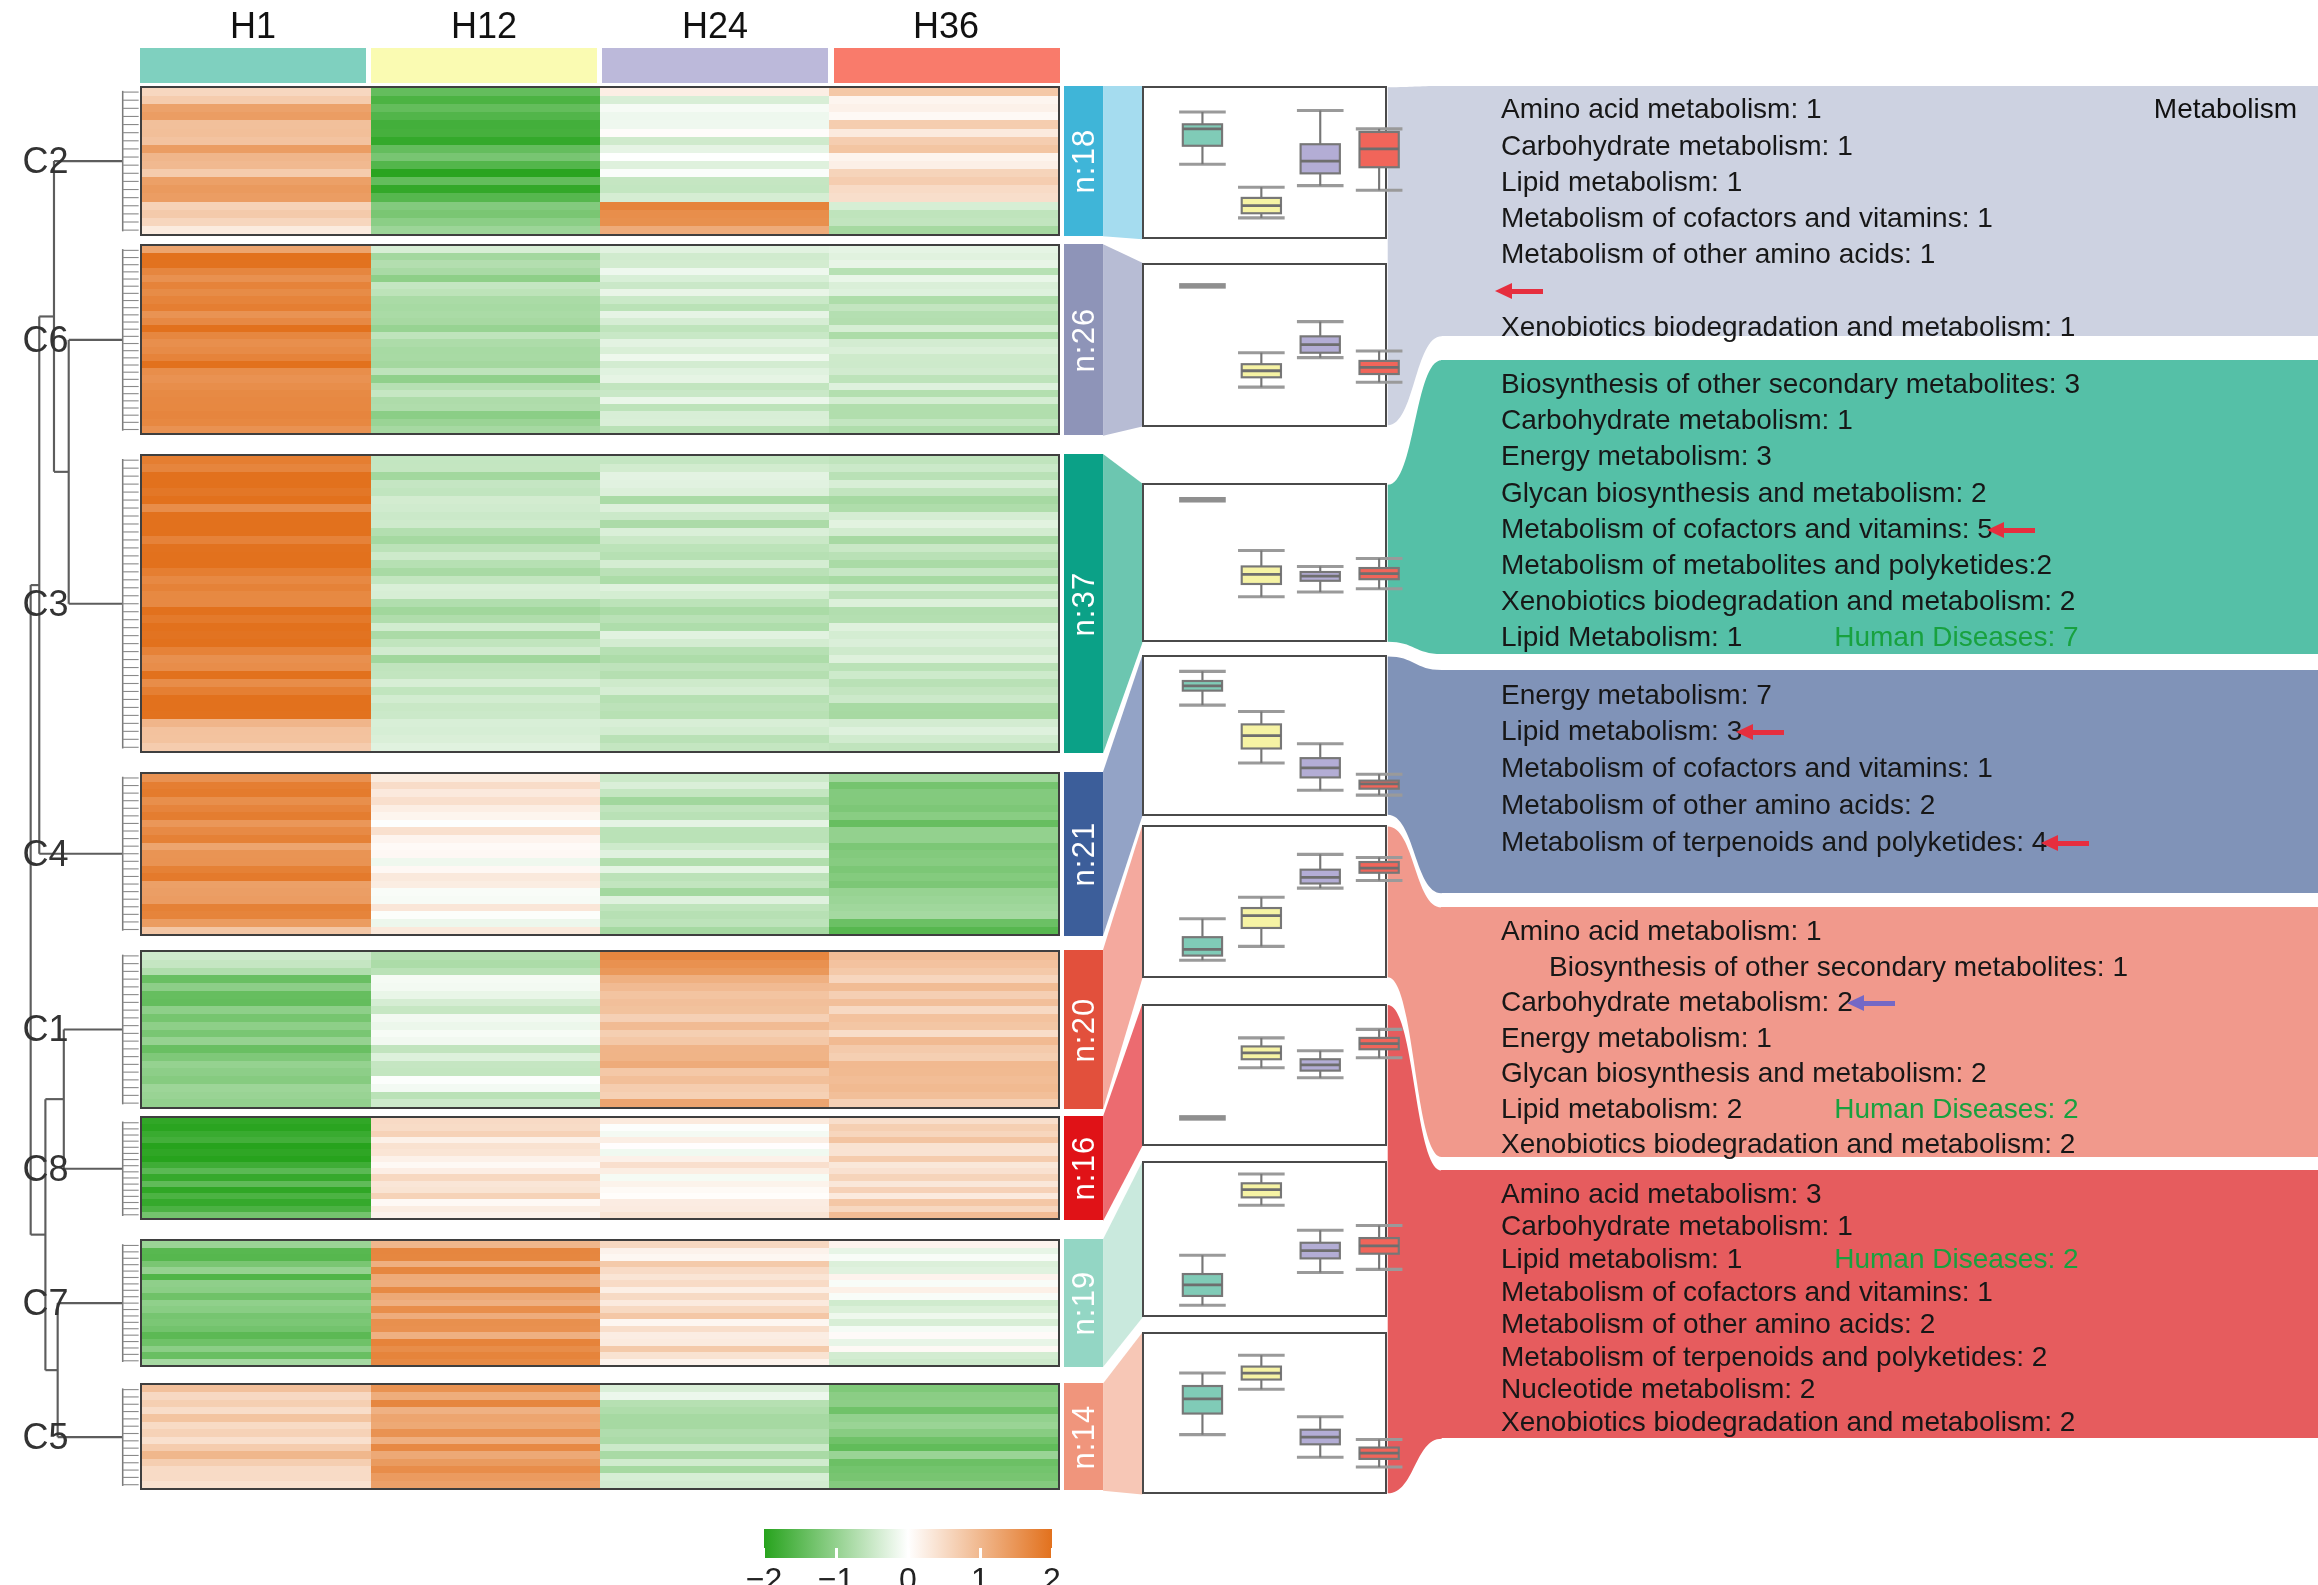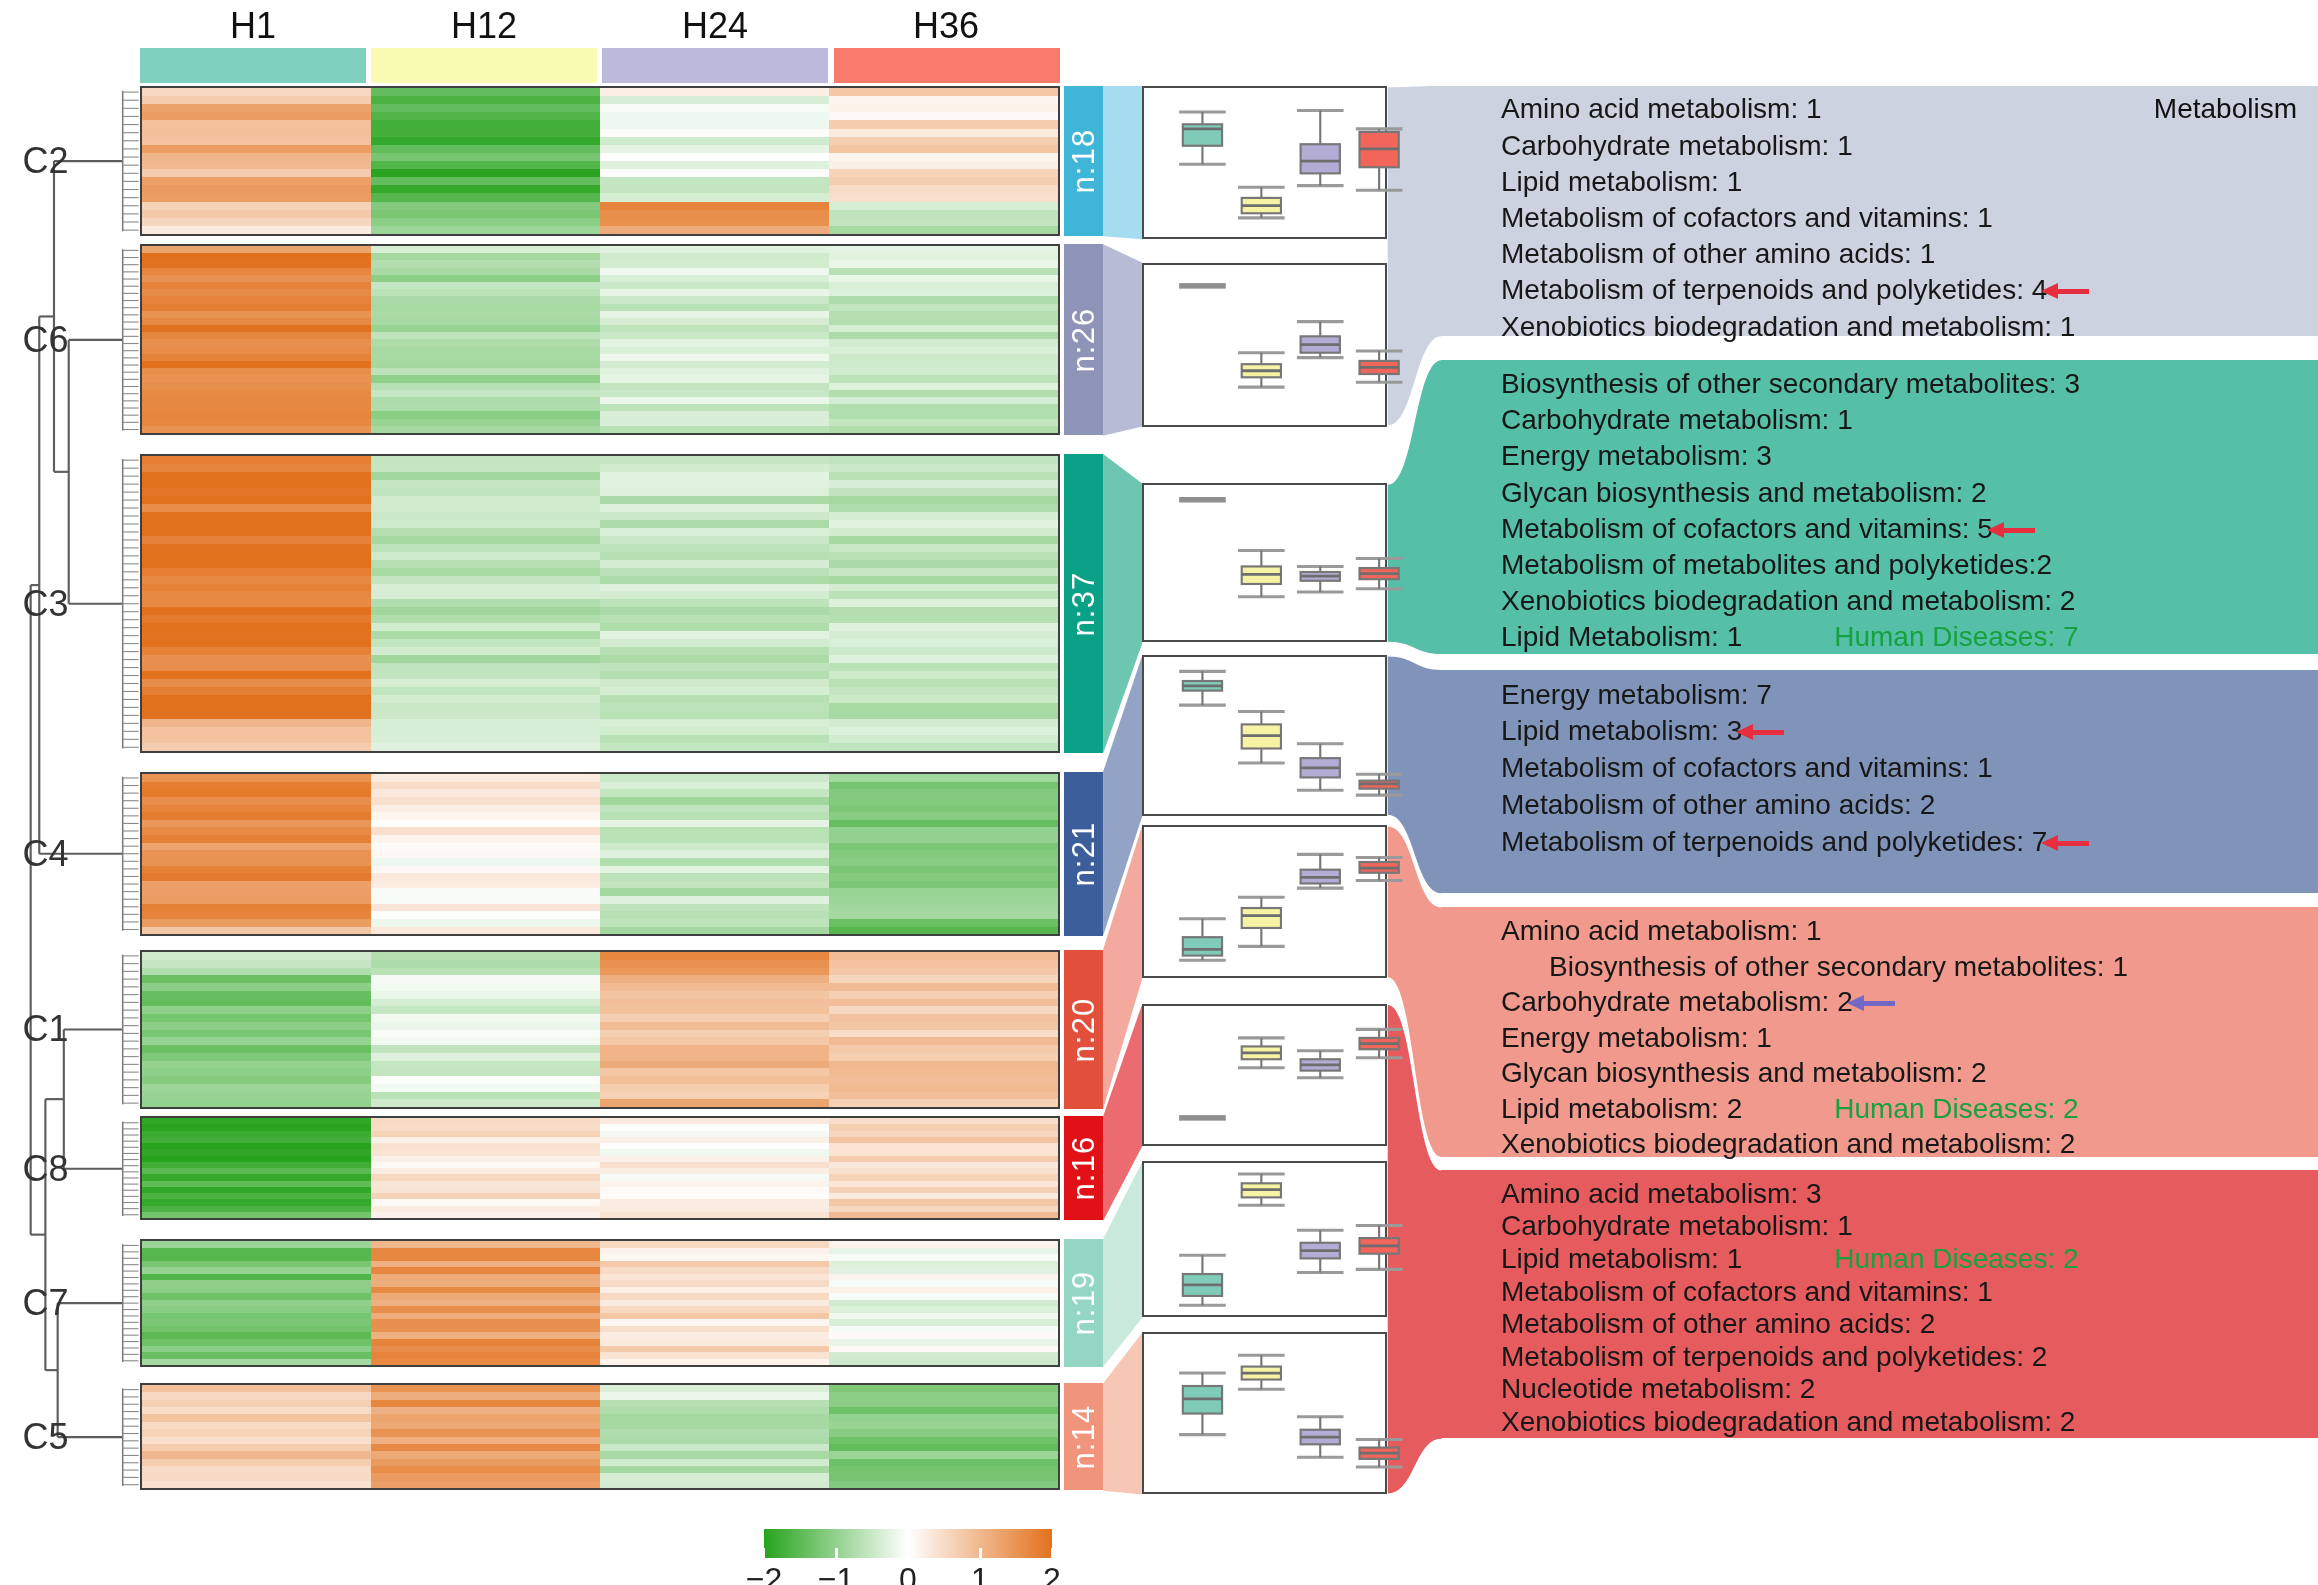--- a/index.html
+++ b/index.html
@@ -1526,39 +1526,39 @@
       <line x1="2216" y1="2368.68" x2="2280" y2="2368.68" stroke="#6e6e6e" stroke-width="4.5"></line>
     </svg>
   <div id="annotations">
       <div class="ann" style="left: 1441px; top: 86px; width: 877px; height: 250px; background: rgb(205, 210, 225);">
         <div class="corner" style="right: 21px; top: 7.4px; font-size: 28px;">Metabolism</div>
         <div class="ann-line" style="left: 60px; top: 7.4px; font-size: 28px;"><span>Amino acid metabolism: 1</span></div>
         <div class="ann-line" style="left: 60px; top: 44px; font-size: 28px;"><span>Carbohydrate metabolism: 1</span></div>
         <div class="ann-line" style="left: 60px; top: 80px; font-size: 28px;"><span>Lipid metabolism: 1</span></div>
         <div class="ann-line" style="left: 60px; top: 116px; font-size: 28px;"><span>Metabolism of cofactors and vitamins: 1</span></div>
         <div class="ann-line" style="left: 60px; top: 152px; font-size: 28px;"><span>Metabolism of other amino acids: 1</span></div>
-        <div class="ann-line" style="left: 60px; top: 188px; font-size: 28px;"><span>Metabolism of terpenoids and polyketides: 4</span><span class="arrow" style="color: rgb(230, 46, 62); background: rgb(230, 46, 62);"></span></div>
+        <div class="ann-line" style="left: 60px; top: 188px; font-size: 28px;"><span class="arrow" style="color: rgb(230, 46, 62); background: rgb(230, 46, 62);"></span></div>
         <div class="ann-line" style="left: 60px; top: 225px; font-size: 28px;"><span>Xenobiotics biodegradation and metabolism: 1</span></div>
       </div>
       <div class="ann" style="left: 1441px; top: 360px; width: 877px; height: 294px; background: rgb(85, 192, 167);">
         <div class="ann-line" style="left: 60px; top: 8px; font-size: 28px;"><span>Biosynthesis of other secondary metabolites: 3</span></div>
         <div class="ann-line" style="left: 60px; top: 44px; font-size: 28px;"><span>Carbohydrate metabolism: 1</span></div>
         <div class="ann-line" style="left: 60px; top: 80px; font-size: 28px;"><span>Energy metabolism: 3</span></div>
         <div class="ann-line" style="left: 60px; top: 117px; font-size: 28px;"><span>Glycan biosynthesis and metabolism: 2</span></div>
         <div class="ann-line" style="left: 60px; top: 153px; font-size: 28px;"><span>Metabolism of cofactors and vitamins: 5</span><span class="arrow" style="color: rgb(230, 46, 62); background: rgb(230, 46, 62);"></span></div>
         <div class="ann-line" style="left: 60px; top: 189px; font-size: 28px;"><span>Metabolism of metabolites and polyketides:2</span></div>
         <div class="ann-line" style="left: 60px; top: 225px; font-size: 28px;"><span>Xenobiotics biodegradation and metabolism: 2</span></div>
         <div class="ann-line" style="left: 60px; top: 261px; font-size: 28px;"><span>Lipid Metabolism: 1</span><span style="color: rgb(24, 161, 63); margin-left: 92px;">Human Diseases: 7</span></div>
       </div>
       <div class="ann" style="left: 1441px; top: 670px; width: 877px; height: 223px; background: rgb(128, 147, 184);">
         <div class="ann-line" style="left: 60px; top: 8.6px; font-size: 28px;"><span>Energy metabolism: 7</span></div>
         <div class="ann-line" style="left: 60px; top: 45px; font-size: 28px;"><span>Lipid metabolism: 3</span><span class="arrow" style="color: rgb(230, 46, 62); background: rgb(230, 46, 62);"></span></div>
         <div class="ann-line" style="left: 60px; top: 82px; font-size: 28px;"><span>Metabolism of cofactors and vitamins: 1</span></div>
         <div class="ann-line" style="left: 60px; top: 119px; font-size: 28px;"><span>Metabolism of other amino acids: 2</span></div>
-        <div class="ann-line" style="left: 60px; top: 156px; font-size: 28px;"><span>Metabolism of terpenoids and polyketides: 7</span><span class="arrow" style="color: rgb(230, 46, 62); background: rgb(230, 46, 62);"></span></div>
+        <div class="ann-line" style="left: 60px; top: 156px; font-size: 28px;"><span>Metabolism of terpenoids and polyketides: 4</span><span class="arrow" style="color: rgb(230, 46, 62); background: rgb(230, 46, 62);"></span></div>
       </div>
       <div class="ann" style="left: 1441px; top: 907px; width: 877px; height: 250px; background: rgb(241, 153, 140);">
         <div class="ann-line" style="left: 60px; top: 8px; font-size: 28px;"><span>Amino acid metabolism: 1</span></div>
         <div class="ann-line" style="left: 60px; top: 44px; font-size: 28px; margin-left: 48px;"><span>Biosynthesis of other secondary metabolites: 1</span></div>
         <div class="ann-line" style="left: 60px; top: 79px; font-size: 28px;"><span>Carbohydrate metabolism: 2</span><span class="arrow" style="color: rgb(116, 104, 198); background: rgb(116, 104, 198);"></span></div>
         <div class="ann-line" style="left: 60px; top: 115px; font-size: 28px; text-align: right;"><span>Energy metabolism: 1</span></div>
         <div class="ann-line" style="left: 60px; top: 150px; font-size: 28px;"><span>Glycan biosynthesis and metabolism: 2</span></div>
         <div class="ann-line" style="left: 60px; top: 186px; font-size: 28px;"><span>Lipid metabolism: 2</span><span style="color: rgb(24, 161, 63); margin-left: 92px;">Human Diseases: 2</span></div>
         <div class="ann-line" style="left: 60px; top: 221px; font-size: 28px;"><span>Xenobiotics biodegradation and metabolism: 2</span></div>
       </div>

